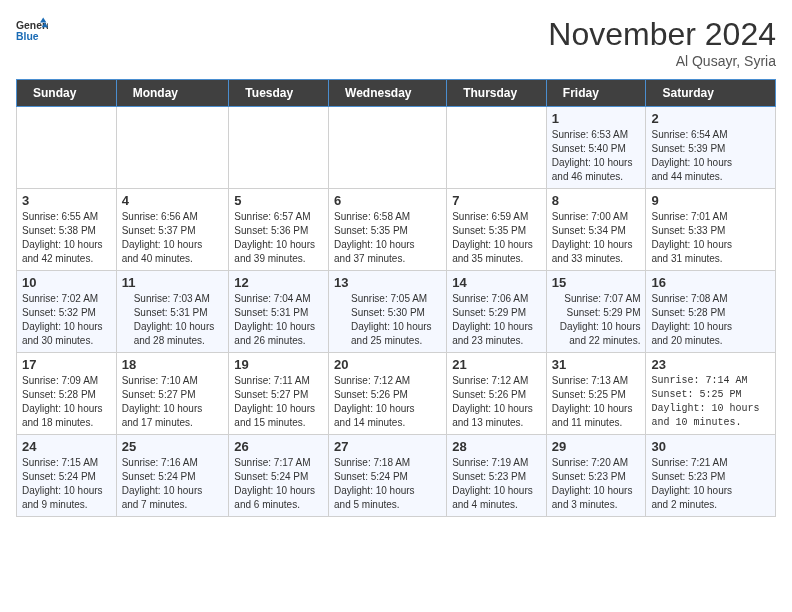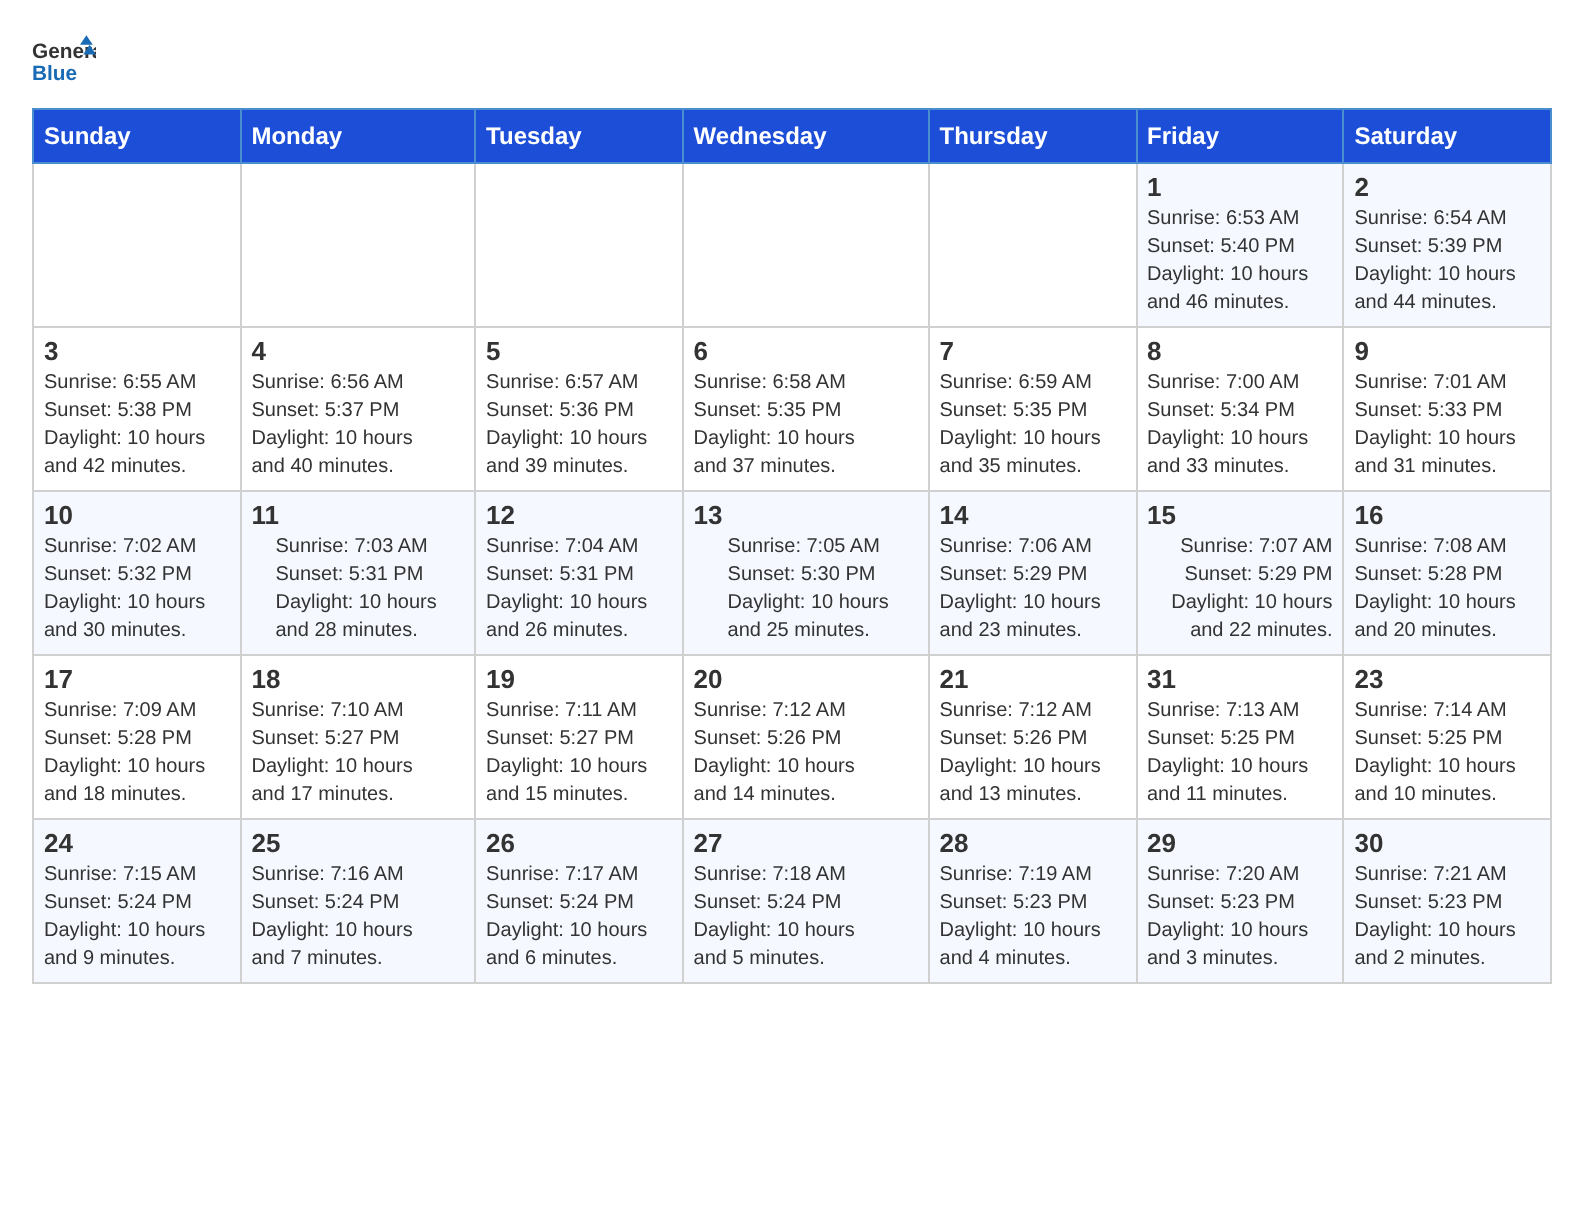--- a/index.html
+++ b/index.html
@@ -36,24 +36,24 @@
     .subtitle {
       font-size: 14px;
       color: #555;
     }
     table {
       width: 100%;
       border-collapse: collapse;
       font-size: 10.5px;
     }
     thead tr th {
-      background-color: #1d4ed8;
+      background-color: #404040;
       color: #fff;
       text-align: left;
-      padding: 6px 5px;
+      padding: 6px 16px;
       font-size: 12px;
       font-weight: bold;
       border: 1px solid #4a8ed0;
     }
     tbody tr td {
       border: 1px solid #d0d0d0;
       vertical-align: top;
       padding: 4px 5px;
       height: 78px;
       background: #fff;
@@ -82,20 +82,24 @@
 
 <div class="header">
   <div class="logo">
     <svg class="logo-icon" viewBox="0 0 40 35">
       <text x="0" y="16" font-family="Arial" font-weight="bold" font-size="13" fill="#333">General</text>
       <text x="0" y="30" font-family="Arial" font-weight="bold" font-size="13" fill="#1a6bb5">Blue</text>
       <polygon points="30,8 38,8 34,2" fill="#1a6bb5"></polygon>
       <polygon points="32,14 40,14 36,8" fill="#1a6bb5"></polygon>
     </svg>
   </div>
+  <div class="title-block">
+    <div class="month-title">November 2024</div>
+    <div class="subtitle">Al Qusayr, Syria</div>
+  </div>
 </div>
 
 <table>
   <thead>
     <tr>
     <th>Sunday</th>
         <th>Monday</th>
         <th>Tuesday</th>
         <th>Wednesday</th>
         <th>Thursday</th>
@@ -265,21 +269,21 @@
         </td>
         <td>
           <span class="day-num">31</span>
           <div class="day-detail" style="white-space: pre-line;">Sunrise: 7:13 AM
 Sunset: 5:25 PM
 Daylight: 10 hours
 and 11 minutes.</div>
         </td>
         <td>
           <span class="day-num">23</span>
-          <div class="day-detail" style="white-space: pre-line;">Sunrise: 7:14 AM
+          <div class="day-detail" style="white-space: pre-line; font-family: Liberation Mono, monospace;">Sunrise: 7:14 AM
 Sunset: 5:25 PM
 Daylight: 10 hours
 and 10 minutes.</div>
         </td>
       </tr>
       <tr>
         <td>
           <span class="day-num">24</span>
           <div class="day-detail" style="white-space: pre-line;">Sunrise: 7:15 AM
 Sunset: 5:24 PM

